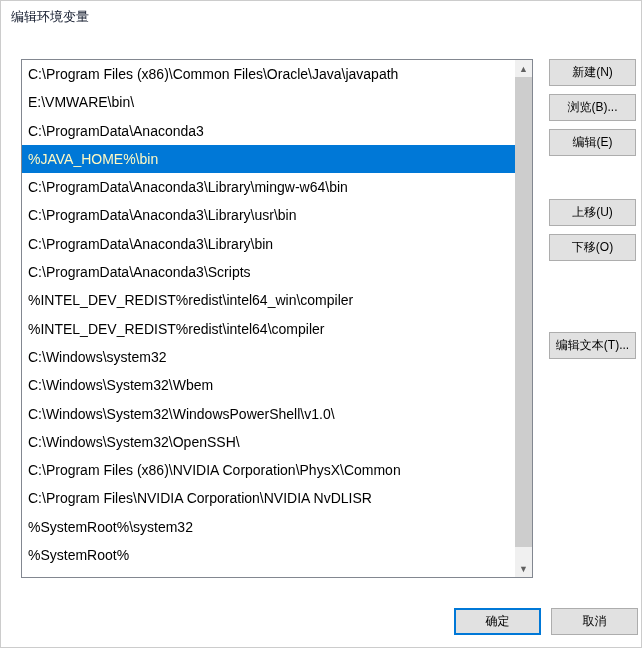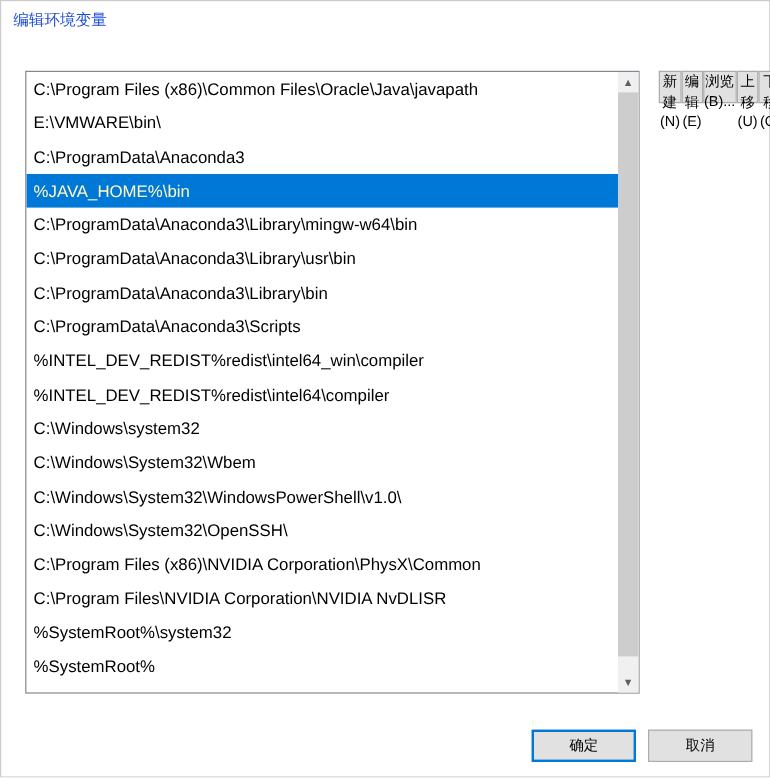--- a/index.html
+++ b/index.html
@@ -15,21 +15,21 @@
     .dialog {
       width: 100%;
       height: 100%;
       background: #fff;
       border: 1px solid #ccc;
       position: relative;
     }
     .title {
       font-size: 13px;
       padding: 7px 10px;
-      color: #1d4ed8;
+      color: #0f172a;
     }
     .content-area {
       position: absolute;
       top: 48px;
       left: 0;
       right: 0;
       bottom: 0;
     }
     .main-panel {
       position: absolute;
@@ -85,38 +85,38 @@
       width: 17px;
       height: 470px;
       background: #cdcdcd;
     }
     .button-col {
       position: absolute;
       right: 5px;
       top: 10px;
       width: 87px;
       display: flex;
-      flex-direction: row;
+      flex-direction: column;
     }
     .btn {
       height: 27px;
       margin-bottom: 8px;
       border: 1px solid #adadad;
       background: #e1e1e1;
       font-family: inherit;
       font-size: 12px;
       cursor: pointer;
       text-align: center;
       padding: 0;
     }
     .gap { height: 35px; }
     .gap-large { height: 63px; }
     .bottom-row {
       position: absolute;
-      right: 14px;
+      right: 3px;
       bottom: 12px;
       display: flex;
       gap: 10px;
     }
     .btn-bottom {
       width: 87px;
       height: 27px;
       border: 1px solid #adadad;
       background: #e1e1e1;
       font-family: inherit;
@@ -164,22 +164,22 @@
           <div class="scroll-thumb"></div>
         </div>
         <button class="scroll-btn">
           <span>▼</span>
         </button>
       </div>
     </div>
 
     <div class="button-col">
       <button class="btn">新建(N)</button>
+      <button class="btn">浏览(B)...</button>
       <button class="btn">编辑(E)</button>
-      <button class="btn">浏览(B)...</button>
       <div class="gap"></div>
       <button class="btn">上移(U)</button>
       <button class="btn">下移(O)</button>
       <div class="gap-large"></div>
       <button class="btn">编辑文本(T)...</button>
     </div>
 
     <div class="bottom-row">
       <button class="btn-bottom btn-default">确定</button>
       <button class="btn-bottom">取消</button>

